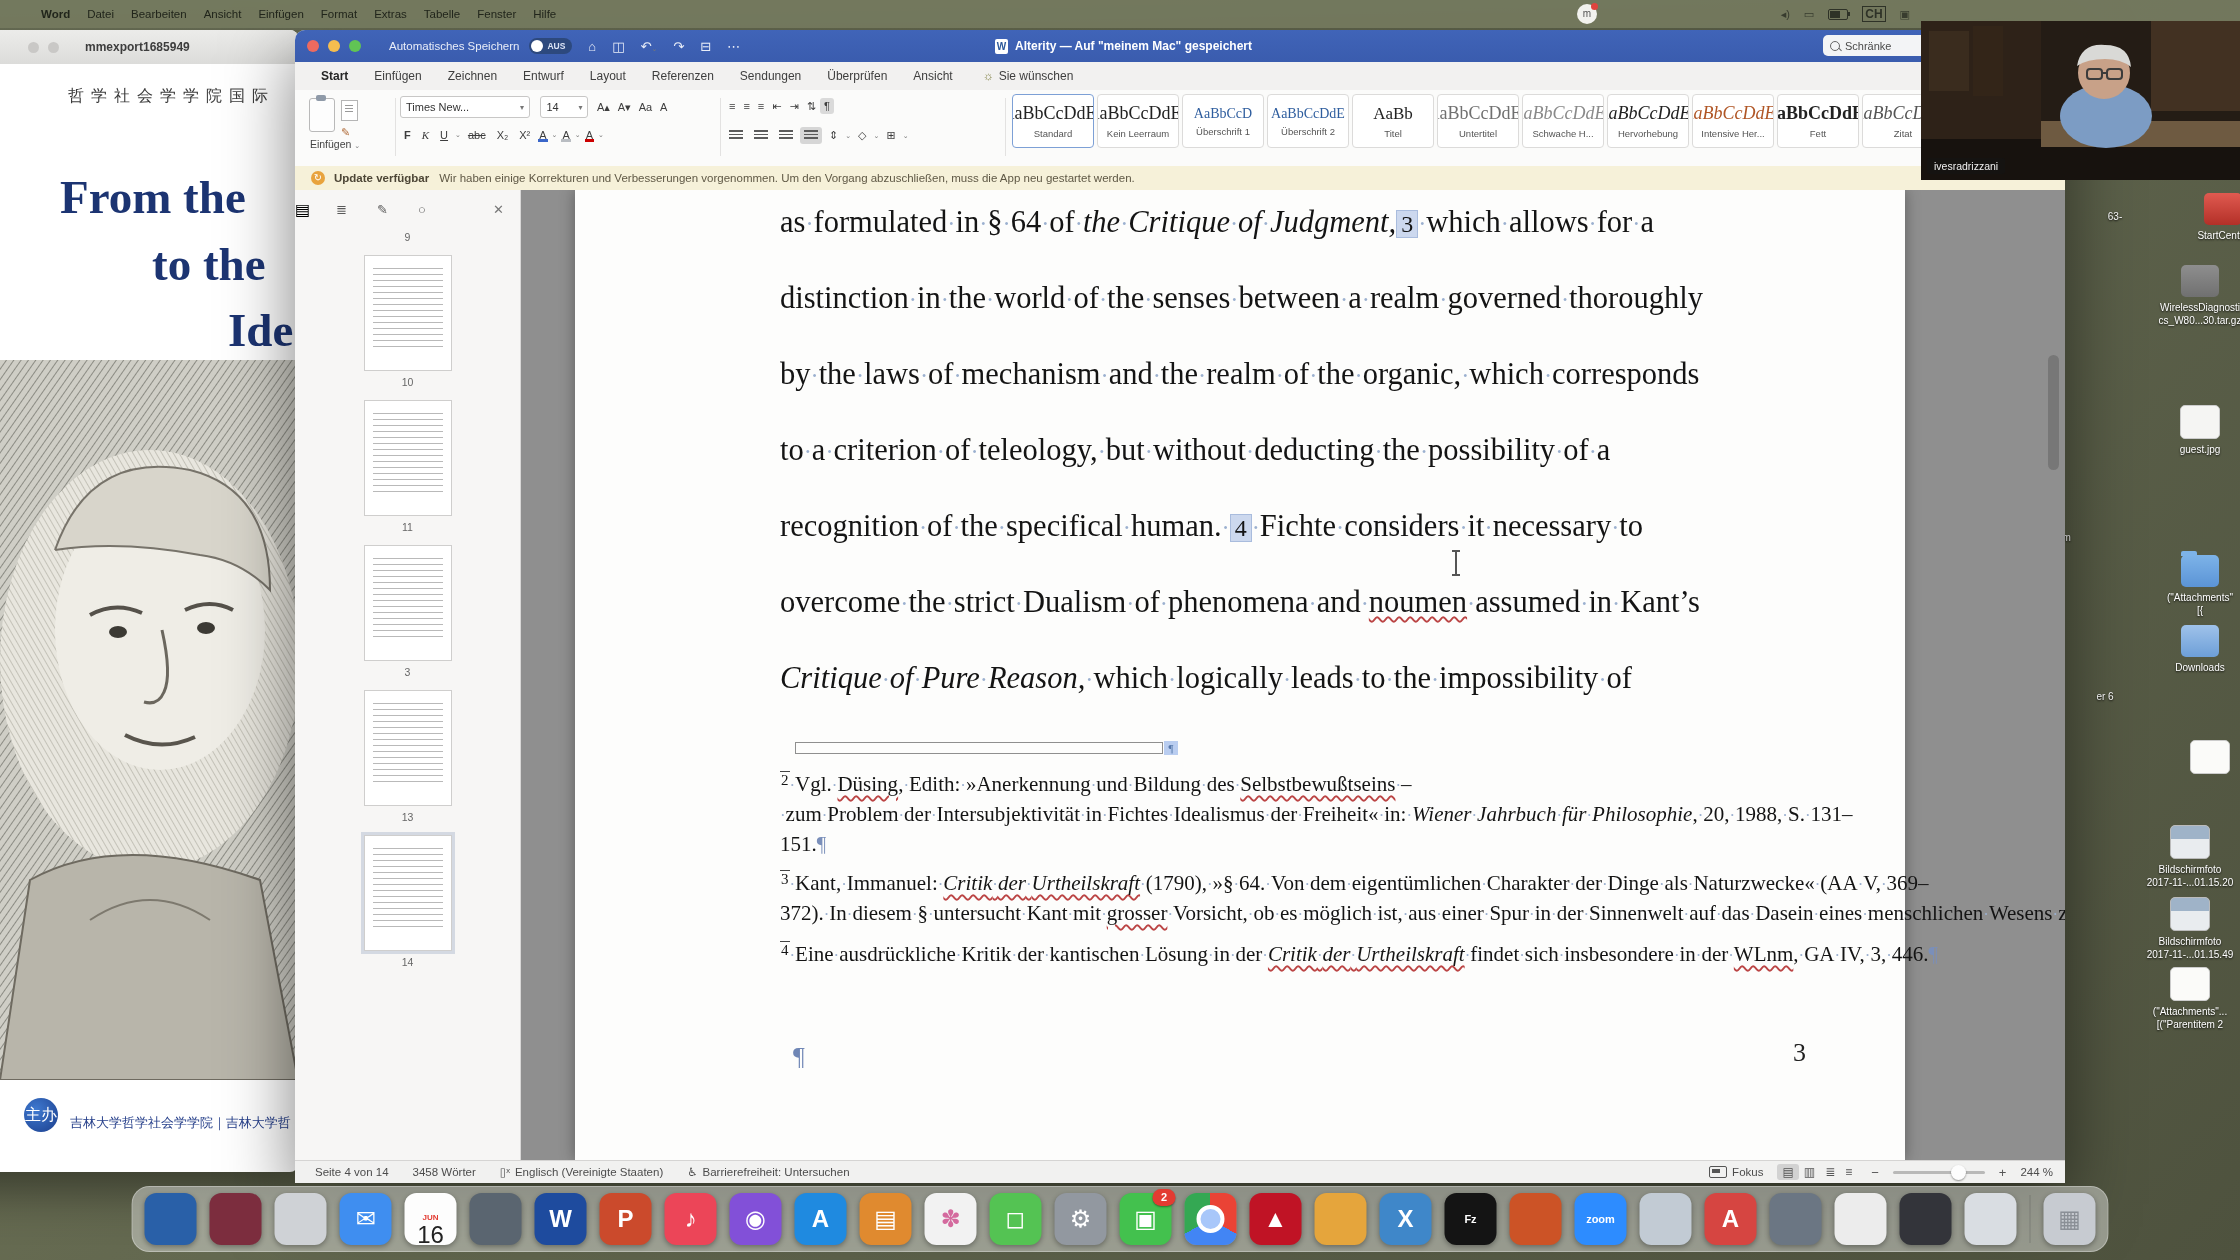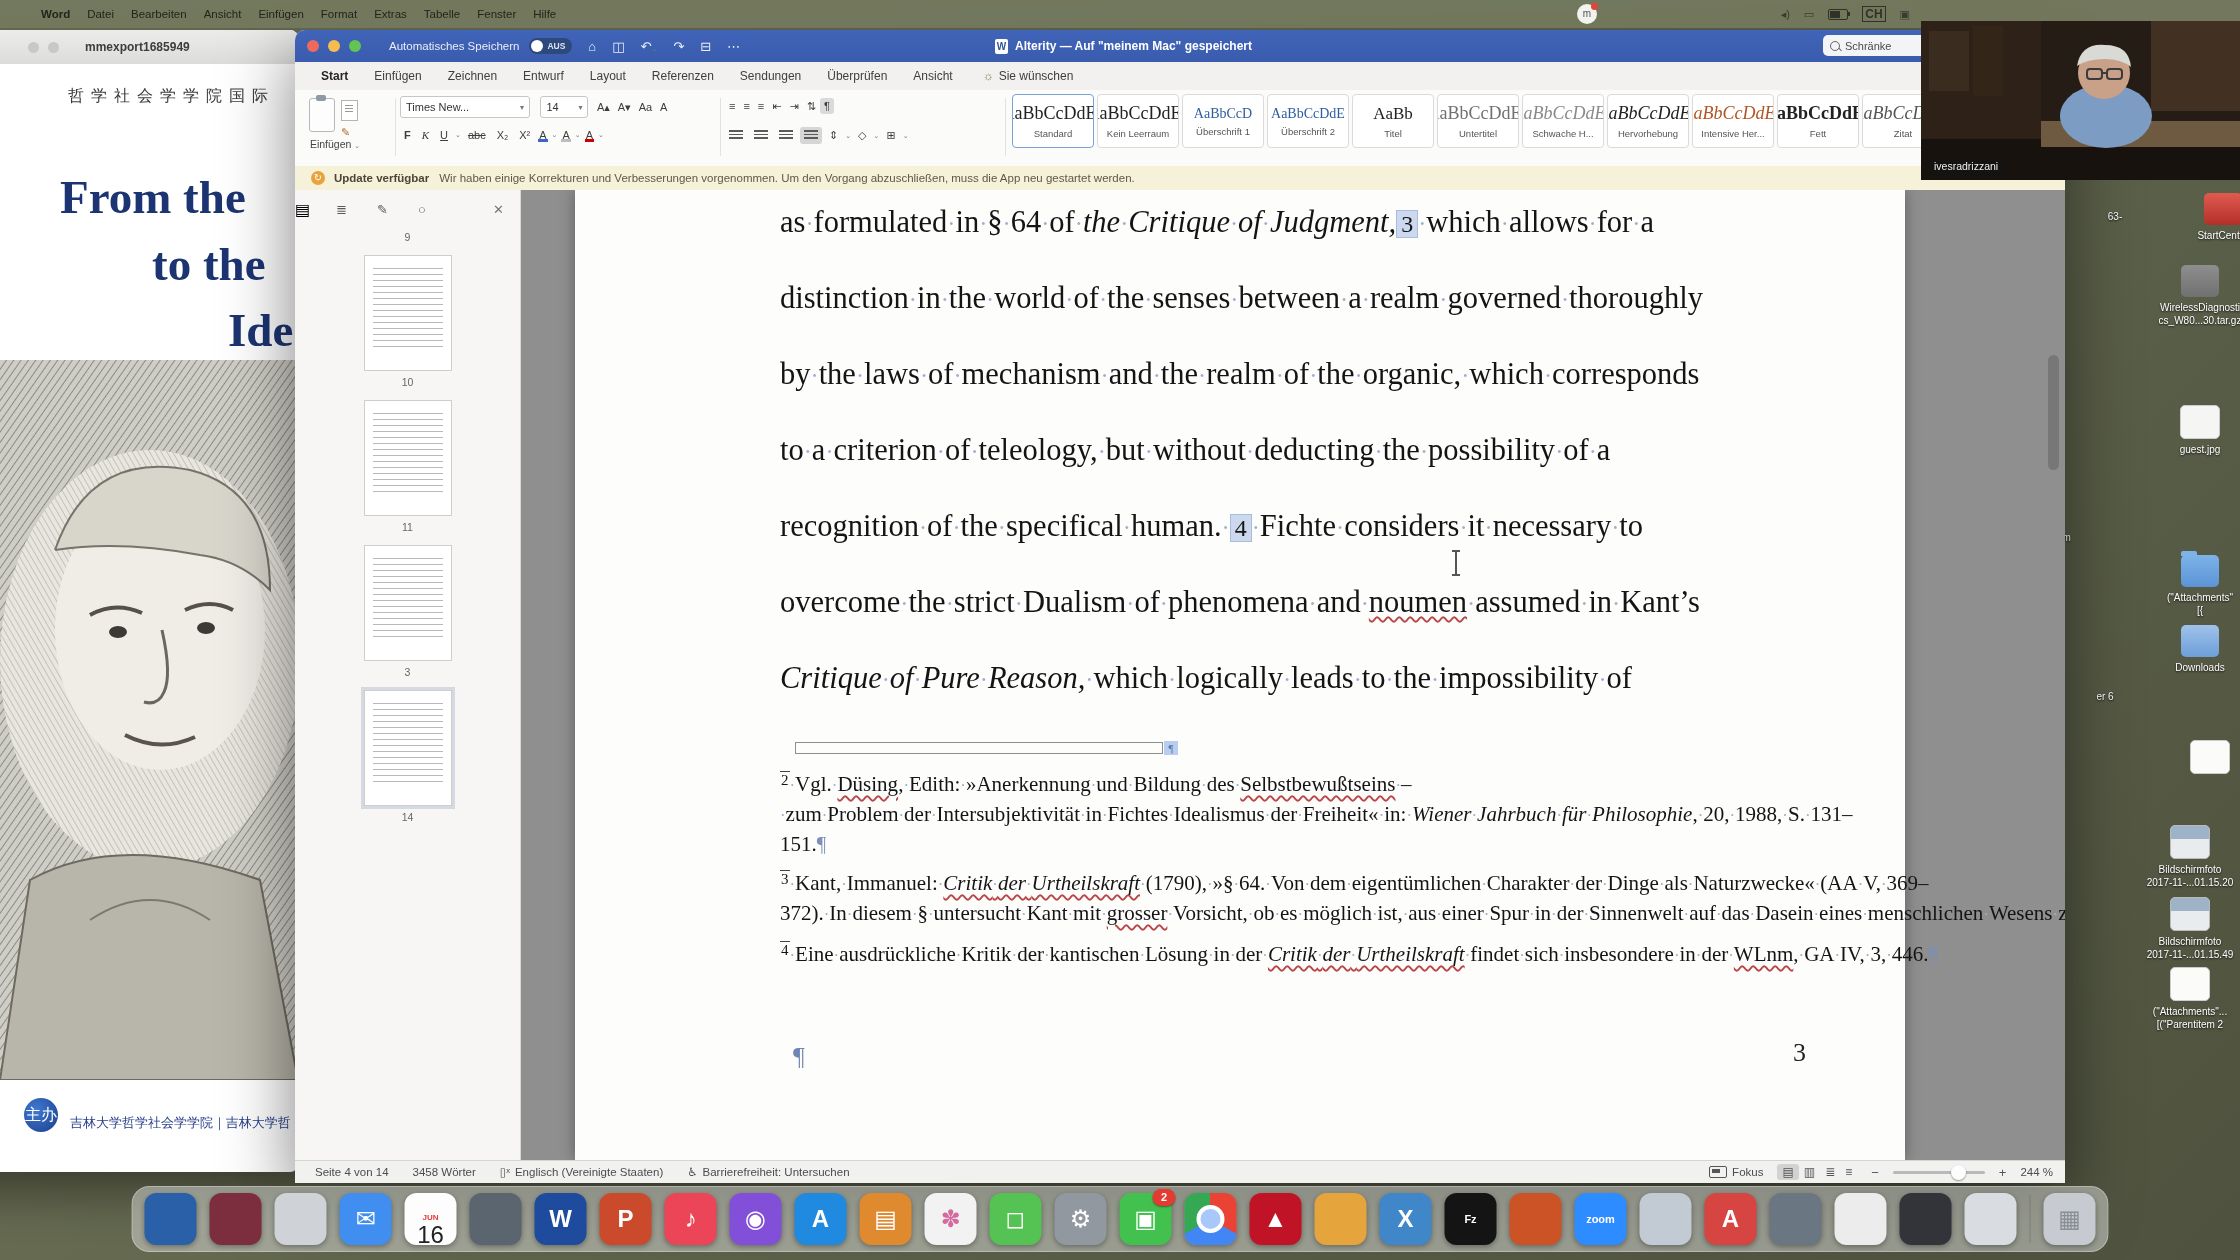--- a/index.html
+++ b/index.html
@@ -444,20 +444,24 @@
             <div class="thumbnum">10</div>
           </div>
           <div class="thumbitem">
             <div class="thumbpage"></div>
             <div class="thumbnum">11</div>
           </div>
           <div class="thumbitem">
             <div class="thumbpage"></div>
             <div class="thumbnum">3</div>
           </div>
+          <div class="thumbitem">
+            <div class="thumbpage"></div>
+            <div class="thumbnum">13</div>
+          </div>
           <div class="thumbitem selected">
             <div class="thumbpage"></div>
             <div class="thumbnum">14</div>
           </div>
         </div>
     </div>
     <div id="docarea">
       <div id="page">
         <div id="bodylines">
             <div class="docline"><span>as<i class="d">·</i>formulated<i class="d">·</i>in<i class="d">·</i>§<i class="d">·</i>64<i class="d">·</i>of<i class="d">·</i></span><span class="it">the<i class="d">·</i>Critique<i class="d">·</i>of<i class="d">·</i>Judgment,</span><span class="fnref">3</span><span><i class="d">·</i>which<i class="d">·</i>allows<i class="d">·</i>for<i class="d">·</i>a</span></div>

